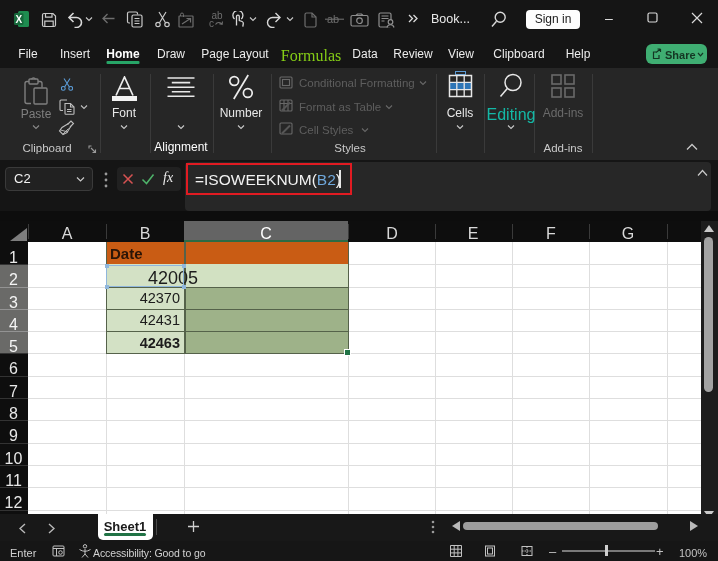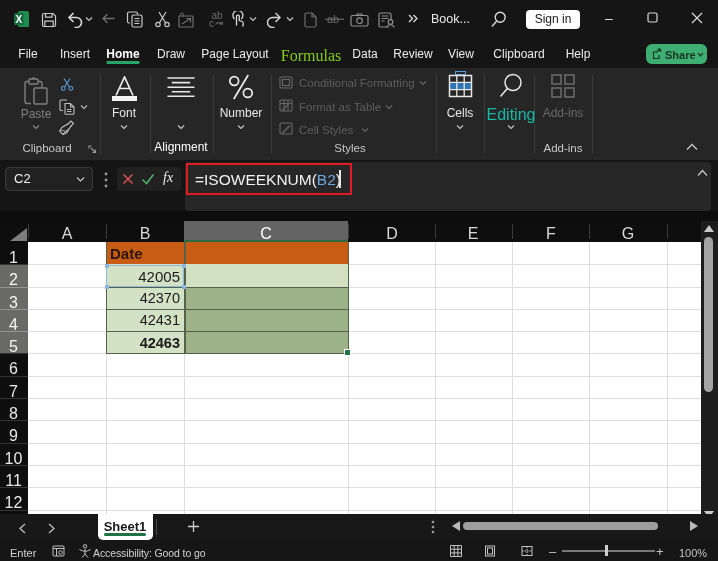--- a/index.html
+++ b/index.html
@@ -393,21 +393,21 @@
 <div class="abs" style="left:185px;top:287px;width:163px;height:67px;background:#9eb289;"></div>
 
 <div class="abs" style="left:106px;top:287px;width:242px;height:1px;background:#55624a;"></div>
 <div class="abs" style="left:106px;top:309px;width:242px;height:1px;background:#55624a;"></div>
 <div class="abs" style="left:106px;top:331px;width:242px;height:1px;background:#55624a;"></div>
 <div class="abs" style="left:106px;top:353px;width:242px;height:1px;background:#55624a;"></div>
 <div class="abs" style="left:106px;top:242px;width:1px;height:112px;background:#55624a;"></div>
 <div class="abs" style="left:184px;top:242px;width:1.5px;height:112px;background:#55624a;"></div>
 <div class="abs" style="left:348px;top:242px;width:1px;height:112px;background:#55624a;"></div>
 
-<div class="abs" style="left:106px;top:268px;width:74px;color:#1c1c1c;font-size:15px;text-align:right;">42005</div>
+<div class="abs" style="left:106px;top:268px;width:74px;color:#1c1c1c;font-size:18px;text-align:right;padding-left:18px;">42005</div>
 <div class="abs" style="left:106px;top:290px;width:74px;color:#1c1c1c;font-size:14.5px;text-align:right;">42370</div>
 <div class="abs" style="left:106px;top:312px;width:74px;color:#1c1c1c;font-size:14.5px;text-align:right;">42431</div>
 <div class="abs" style="left:106px;top:335px;width:74px;color:#1c1c1c;font-size:14.5px;text-align:right;font-weight:bold;">42463</div>
 
 <div class="abs" style="left:106px;top:265px;width:78px;height:22px;border:1.5px solid #8fb6dc;box-sizing:border-box;"></div>
 <div class="abs" style="left:104.5px;top:263.5px;width:4px;height:4px;background:#8fb6dc;"></div>
 <div class="abs" style="left:181.5px;top:263.5px;width:4px;height:4px;background:#8fb6dc;"></div>
 <div class="abs" style="left:104.5px;top:284.5px;width:4px;height:4px;background:#8fb6dc;"></div>
 <div class="abs" style="left:181.5px;top:284.5px;width:4px;height:4px;background:#8fb6dc;"></div>
 

